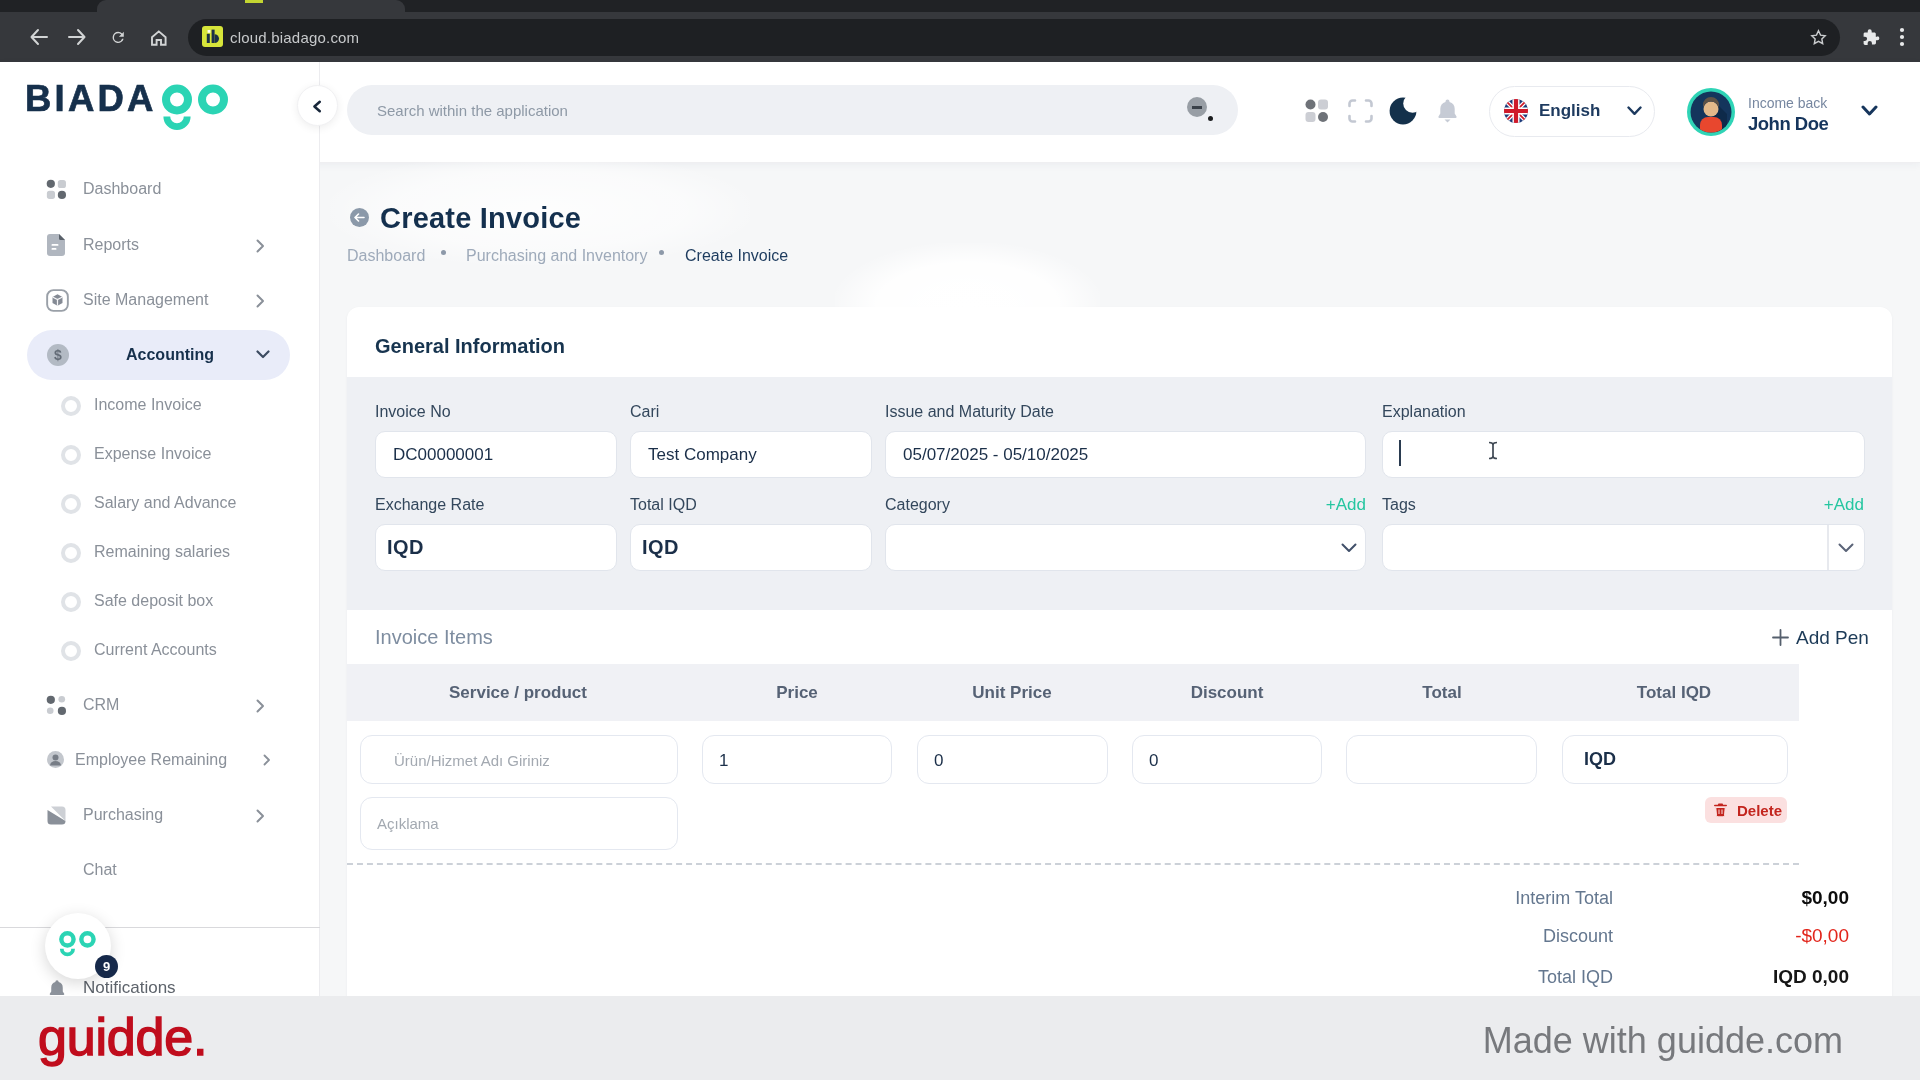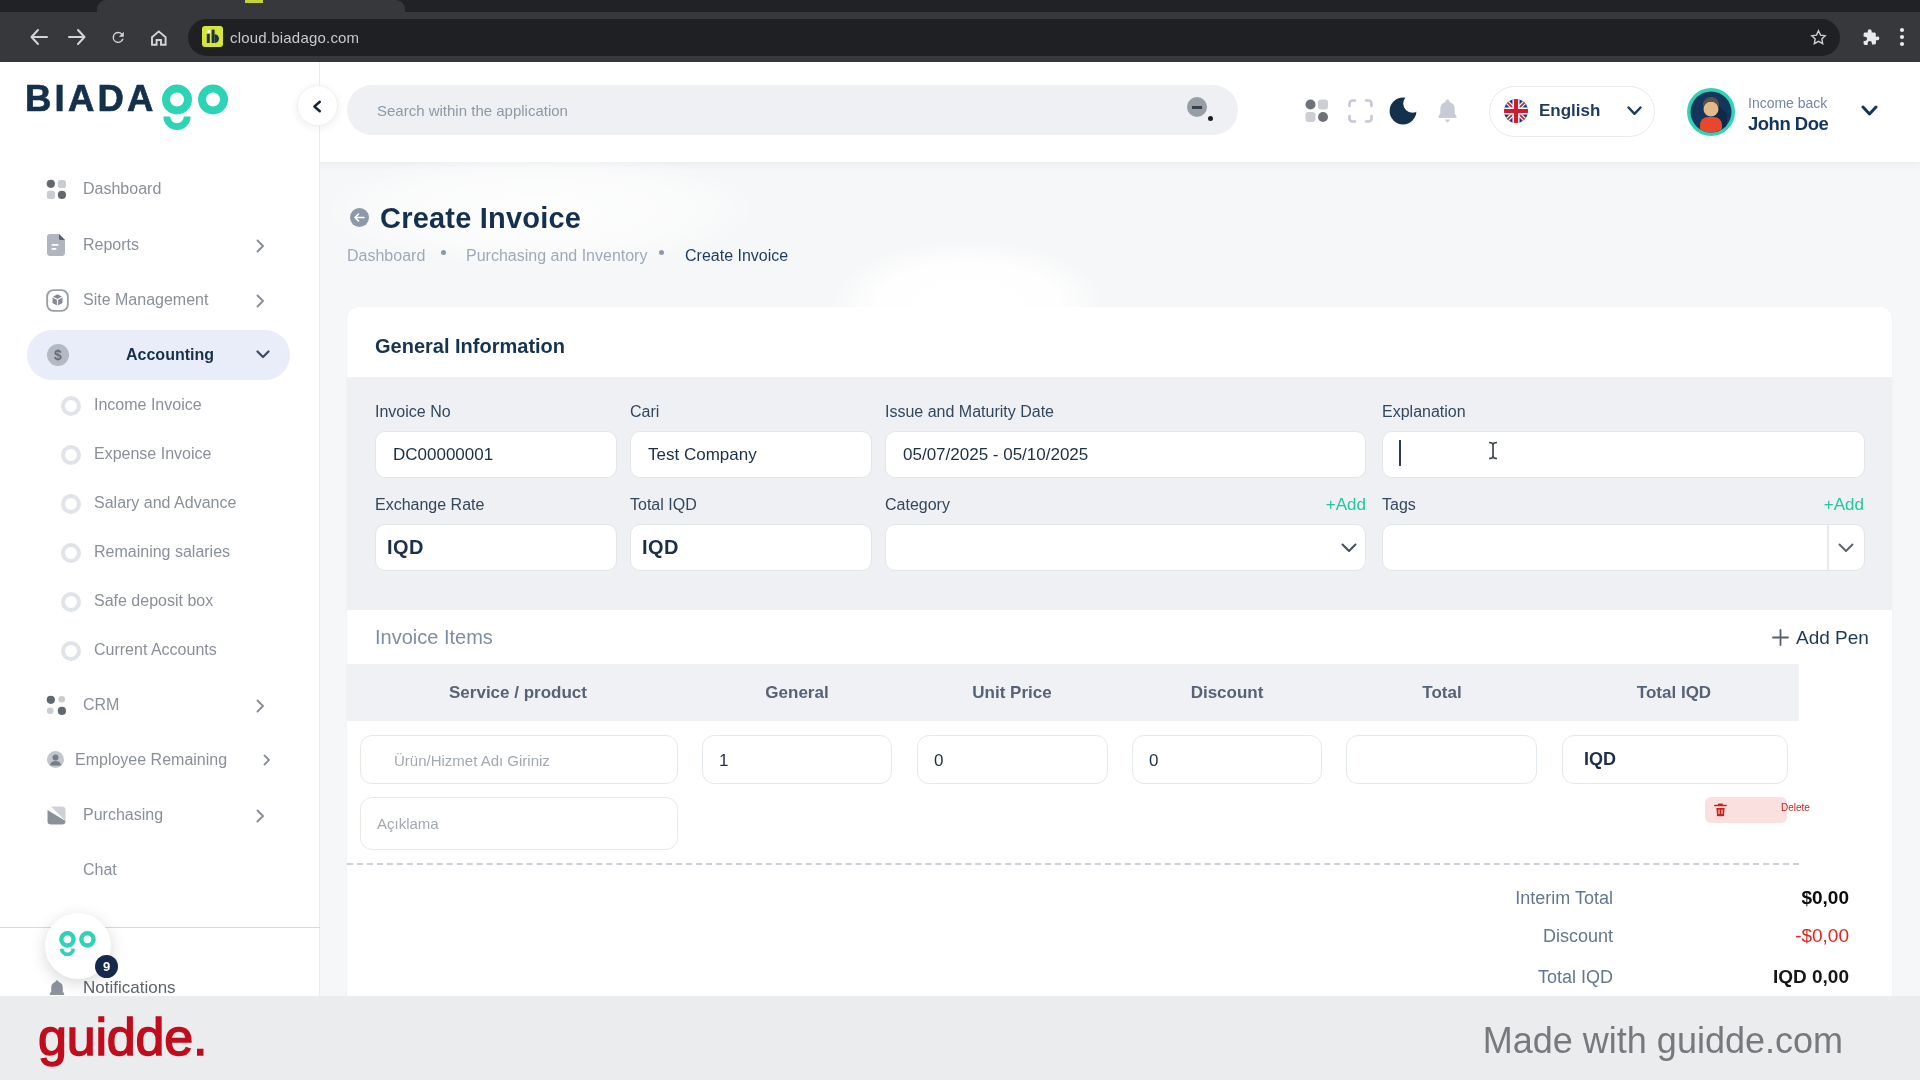--- a/index.html
+++ b/index.html
@@ -342,21 +342,21 @@
   </svg>
 
   <div class="abs" id="items-title">Invoice Items</div>
   <svg class="abs" style="left:1772px;top:629px" width="17" height="17" viewBox="0 0 17 17" fill="none" stroke="#555f6d" stroke-width="1.8" stroke-linecap="round">
     <path d="M8.5 1 V16 M1 8.5 H16"></path>
   </svg>
   <div class="abs" id="addpen">Add Pen</div>
 
   <div class="abs" id="thead"></div>
   <div class="abs th" style="left:418px;width:200px;text-align:center;">Service / product</div>
-  <div class="abs th" style="left:697px;width:200px;text-align:center;">General</div>
+  <div class="abs th" style="left:697px;width:200px;text-align:center;">Price</div>
   <div class="abs th" style="left:912px;width:200px;text-align:center;">Unit Price</div>
   <div class="abs th" style="left:1127px;width:200px;text-align:center;">Discount</div>
   <div class="abs th" style="left:1342px;width:200px;text-align:center;">Total</div>
   <div class="abs th" style="left:1574px;width:200px;text-align:center;">Total IQD</div>
 
   <div class="abs cell" style="left:360px;width:318px;"></div>
   <div class="abs ph" style="left:394px;top:752px;font-size:15px;">Ürün/Hizmet Adı Giriniz</div>
   <div class="abs cell" style="left:702px;width:190px;"></div>
   <div class="abs itext" style="left:719px;top:751px;">1</div>
   <div class="abs cell" style="left:917px;width:191px;"></div>
@@ -368,21 +368,21 @@
   <div class="abs itext" style="left:1584px;top:749px;font-weight:700;font-size:18px;">IQD</div>
 
   <div class="abs cell" style="left:360px;top:797px;width:318px;height:53px;"></div>
   <div class="abs ph" style="left:377px;top:815px;font-size:15px;">Açıklama</div>
 
   <div class="abs" id="delbtn"></div>
   <svg class="abs" style="left:1714px;top:803px" width="13" height="14" viewBox="0 0 13 14" fill="#c3251e">
     <path d="M4.5 0.5 h4 l.7 1.2 h3 a.8.8 0 0 1 0 1.6 h-11.4 a.8.8 0 0 1 0 -1.6 h3 z"></path>
     <path d="M1.8 4.5 h9.4 l-.7 8 a1.5 1.5 0 0 1 -1.5 1.3 h-5 a1.5 1.5 0 0 1 -1.5 -1.3 z M5 6.5 v4.5 M8 6.5 v4.5" stroke="#fbe0e0" stroke-width="1"></path>
   </svg>
-  <div class="abs" style="left:1737px;top:802px;font-size:10px;font-weight:400;color:#c3251e;margin-left:44px;">Delete</div>
+  <div class="abs" style="left:1737px;top:802px;font-size:15px;font-weight:700;color:#c3251e;">Delete</div>
 
   <div class="abs" id="dashline"></div>
 
   <div class="abs tlabel" style="top:888px;">Interim Total</div>
   <div class="abs tval" style="top:887px;font-weight:700;color:#0c0c0c;">$0,00</div>
   <div class="abs tlabel" style="top:926px;">Discount</div>
   <div class="abs tval" style="top:925px;color:#e2251b;">-$0,00</div>
   <div class="abs tlabel" style="top:967px;">Total IQD</div>
   <div class="abs tval" style="top:966px;font-weight:600;color:#161616;">IQD 0,00</div>
 

